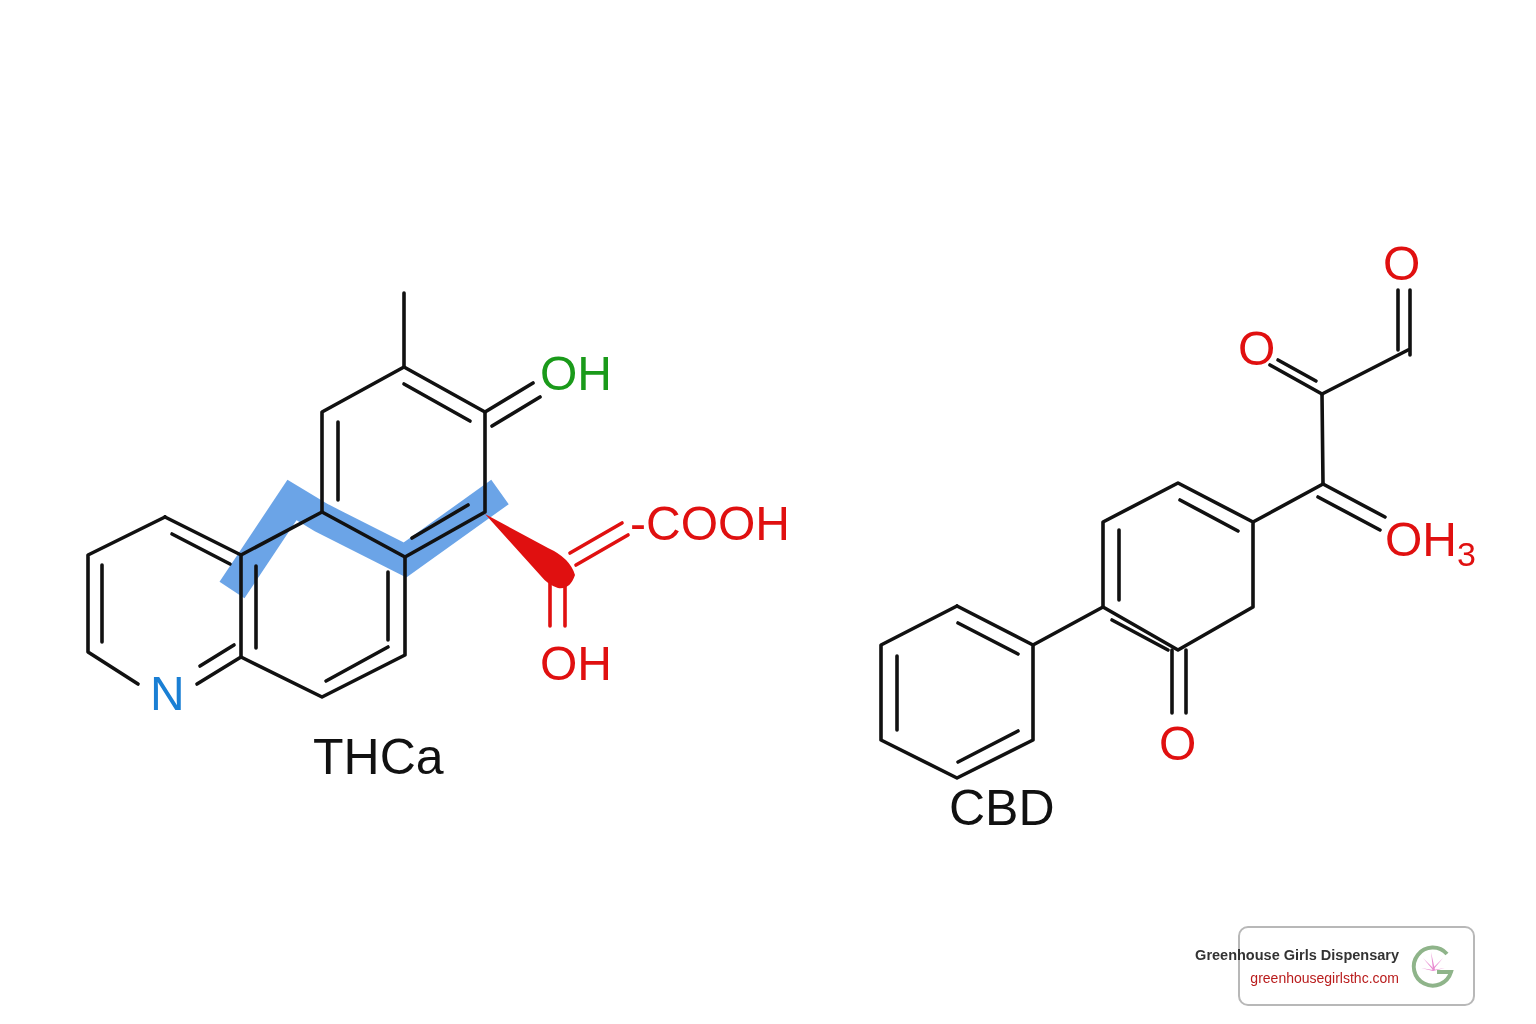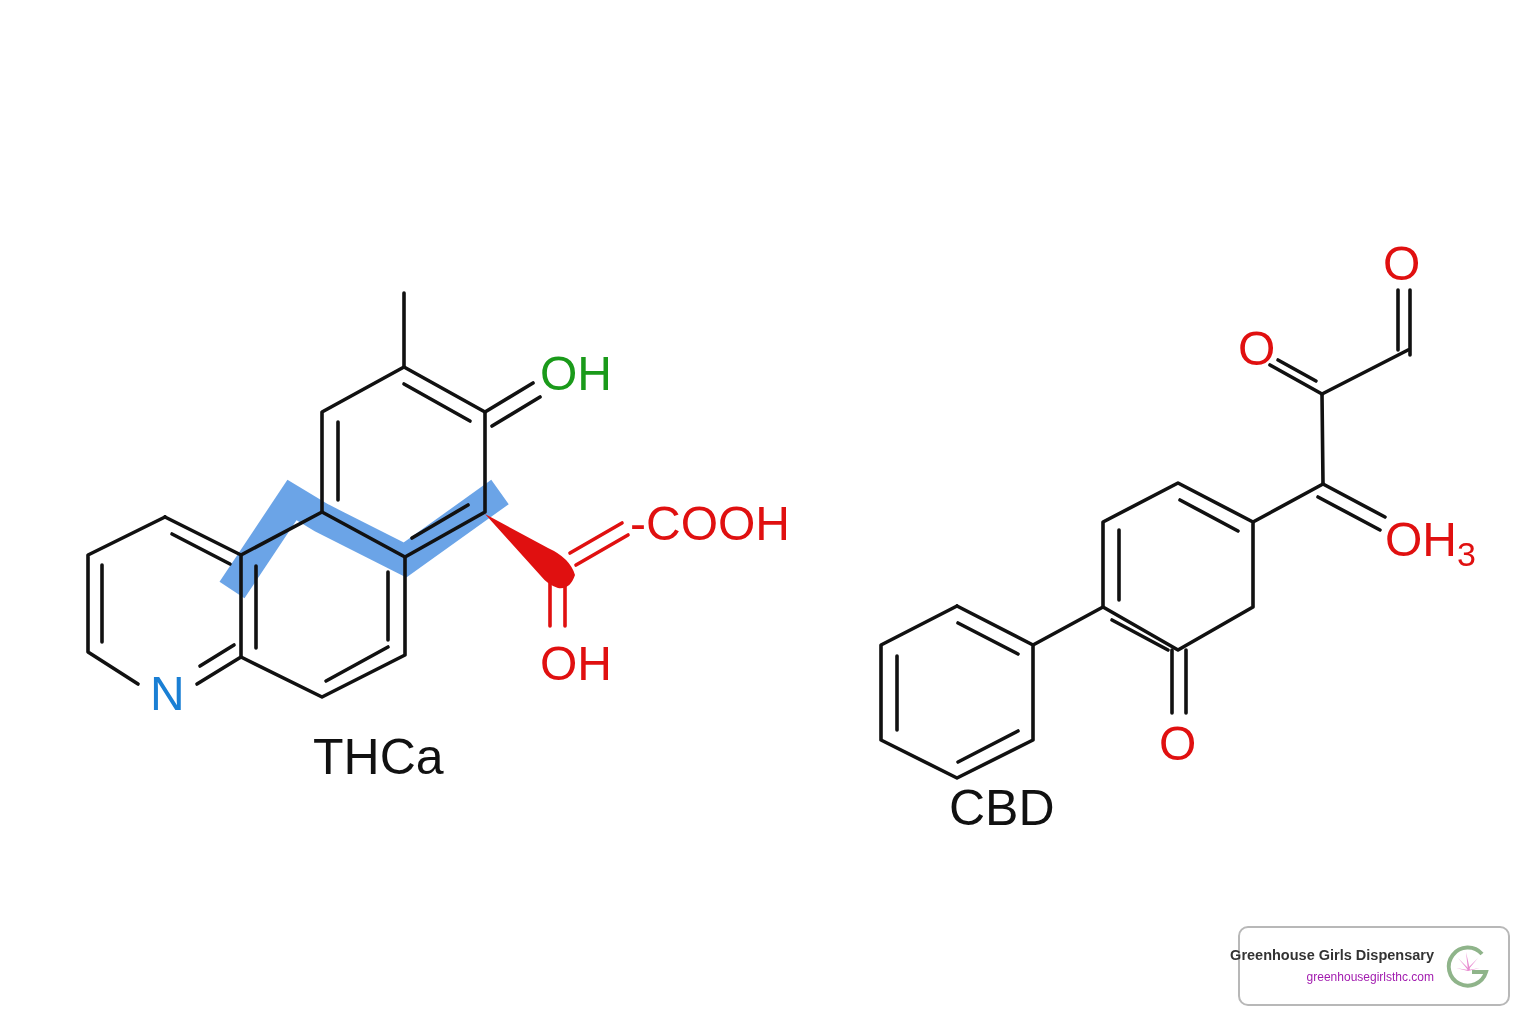--- a/index.html
+++ b/index.html
@@ -2,23 +2,23 @@
 <html><head>
 <meta charset="utf-8">
 <style>
   html, body { margin:0; padding:0; background:#ffffff; }
   body { width:1536px; height:1024px; position:relative; overflow:hidden; font-family:"Liberation Sans", sans-serif; }
   #diagram { position:absolute; left:0; top:0; width:1536px; height:1024px; }
   .bond { stroke:#111; stroke-width:3.6; fill:none; stroke-linecap:round; stroke-linejoin:round; }
   .rbond { stroke:#e01010; stroke-width:3.6; fill:none; stroke-linecap:round; }
   .atom { font-family:"Liberation Sans", sans-serif; font-size:48px; }
   .lbl { font-family:"Liberation Sans", sans-serif; font-size:50px; fill:#111; }
-  .brand-card { position:absolute; left:1238px; top:926px; width:272px; height:80px; border:2px solid #b8b8b8; border-radius:10px; background:#fff; box-sizing:border-box; }
+  .brand-card { position:absolute; left:1238px; top:926px; width:237px; height:80px; border:2px solid #b8b8b8; border-radius:10px; background:#fff; box-sizing:border-box; }
   .brand-name { position:absolute; right:74px; top:19px; font-size:14.5px; font-weight:bold; color:#333; white-space:nowrap; }
-  .brand-url { position:absolute; right:74px; top:42px; font-size:12px; color:#a21caf; white-space:nowrap; }
+  .brand-url { position:absolute; right:74px; top:42px; font-size:14px; color:#b91c1c; white-space:nowrap; }
   .brand-logo { position:absolute; right:16px; top:14px; width:50px; height:50px; }
 </style>
 </head>
 <body>
 
 <svg id="diagram" viewBox="0 0 1536 1024" xmlns="http://www.w3.org/2000/svg">
 
   <g>
 
     <polyline points="232,590 292,500 322,518 405,560 500,492" fill="none" stroke="#4a90e2" stroke-opacity="0.82" stroke-width="30" stroke-linejoin="miter"></polyline>

